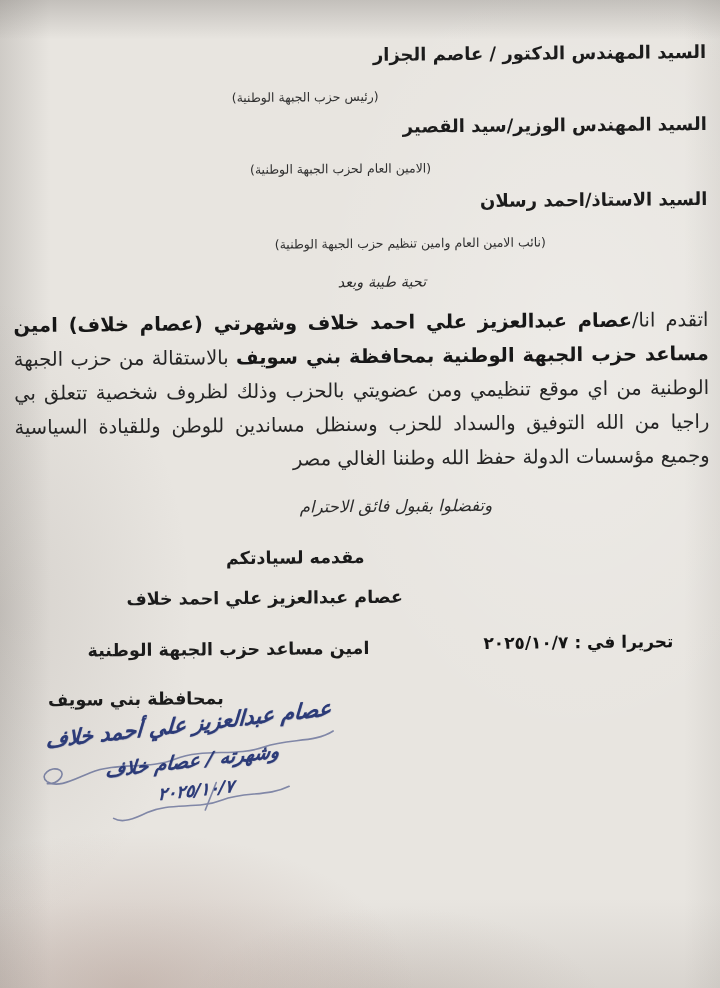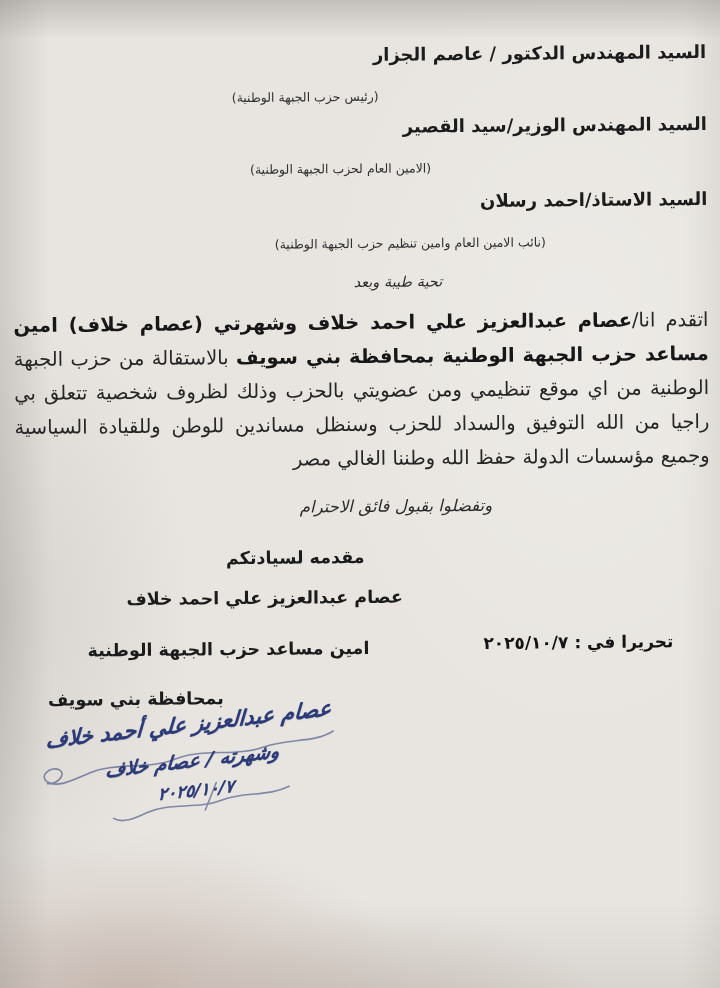--- a/index.html
+++ b/index.html
@@ -54,21 +54,21 @@
 
     <div class="abs recipient" style="top:44px;right:10px;">السيد المهندس الدكتور / عاصم الجزار</div>
     <div class="abs rtitle" style="top:89px;right:338px;">(رئيس حزب الجبهة الوطنية)</div>
 
     <div class="abs recipient" style="top:116px;right:10px;">السيد المهندس الوزير/سيد القصير</div>
     <div class="abs rtitle" style="top:161px;right:286px;">(الامين العام لحزب الجبهة الوطنية)</div>
 
     <div class="abs recipient" style="top:191px;right:10px;">السيد الاستاذ/احمد رسلان</div>
     <div class="abs rtitle" style="top:236px;right:172px;">(نائب الامين العام وامين تنظيم حزب الجبهة الوطنية)</div>
 
-    <div class="abs greeting" style="top:274px;right:276px;">تحية طيبة وبعد</div>
+    <div class="abs greeting" style="top:274px;right:292px;">تحية طيبة وبعد</div>
 
     <div class="bodytext"><span>اتقدم انا/</span><span class="bold">عصام عبدالعزيز علي احمد خلاف وشهرتي (عصام خلاف) امين مساعد حزب الجبهة الوطنية بمحافظة بني سويف</span><span> بالاستقالة من حزب الجبهة الوطنية من اي موقع تنظيمي ومن عضويتي بالحزب وذلك لظروف شخصية تتعلق بي راجيا من الله التوفيق والسداد للحزب وسنظل مساندين للوطن وللقيادة السياسية وجميع مؤسسات الدولة  حفظ الله وطننا الغالي مصر</span></div>
 
     <div class="abs closing" style="top:497px;right:228px;">وتفضلوا بقبول فائق الاحترام</div>
 
     <div class="abs footline" style="top:547px;right:356px;">مقدمه لسيادتكم</div>
     <div class="abs footline" style="top:587px;right:318px;">عصام عبدالعزيز علي احمد خلاف</div>
     <div class="abs footline" style="top:638px;right:352px;">امين مساعد حزب الجبهة الوطنية</div>
     <div class="abs footline" style="top:687px;right:498px;">بمحافظة بني سويف</div>
 

